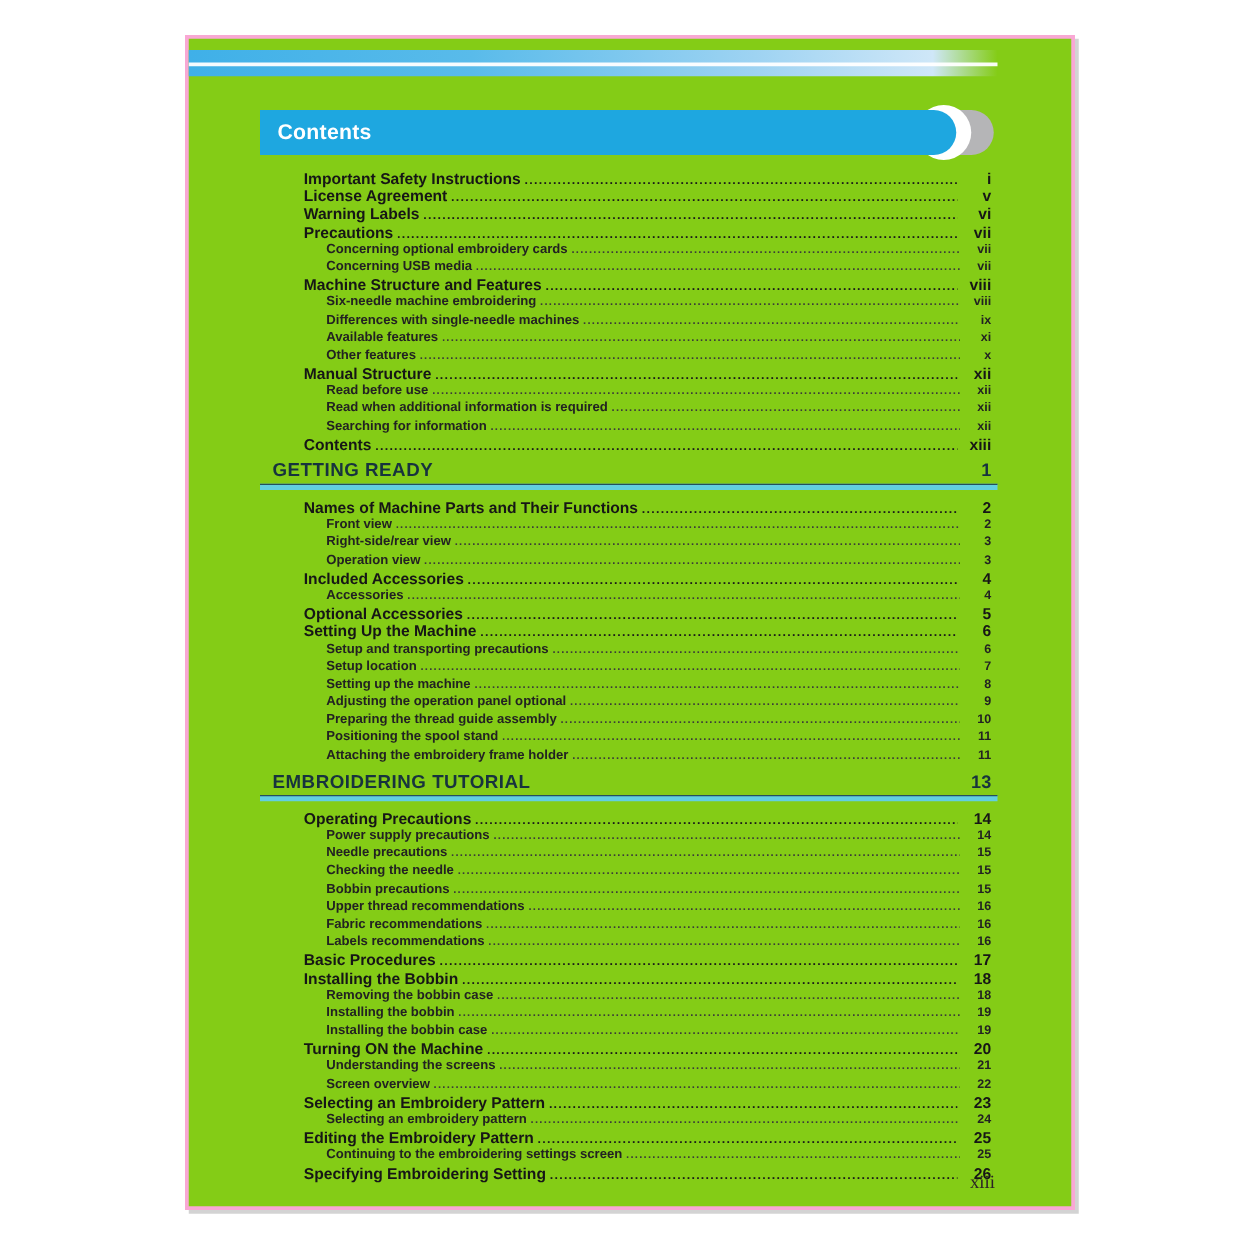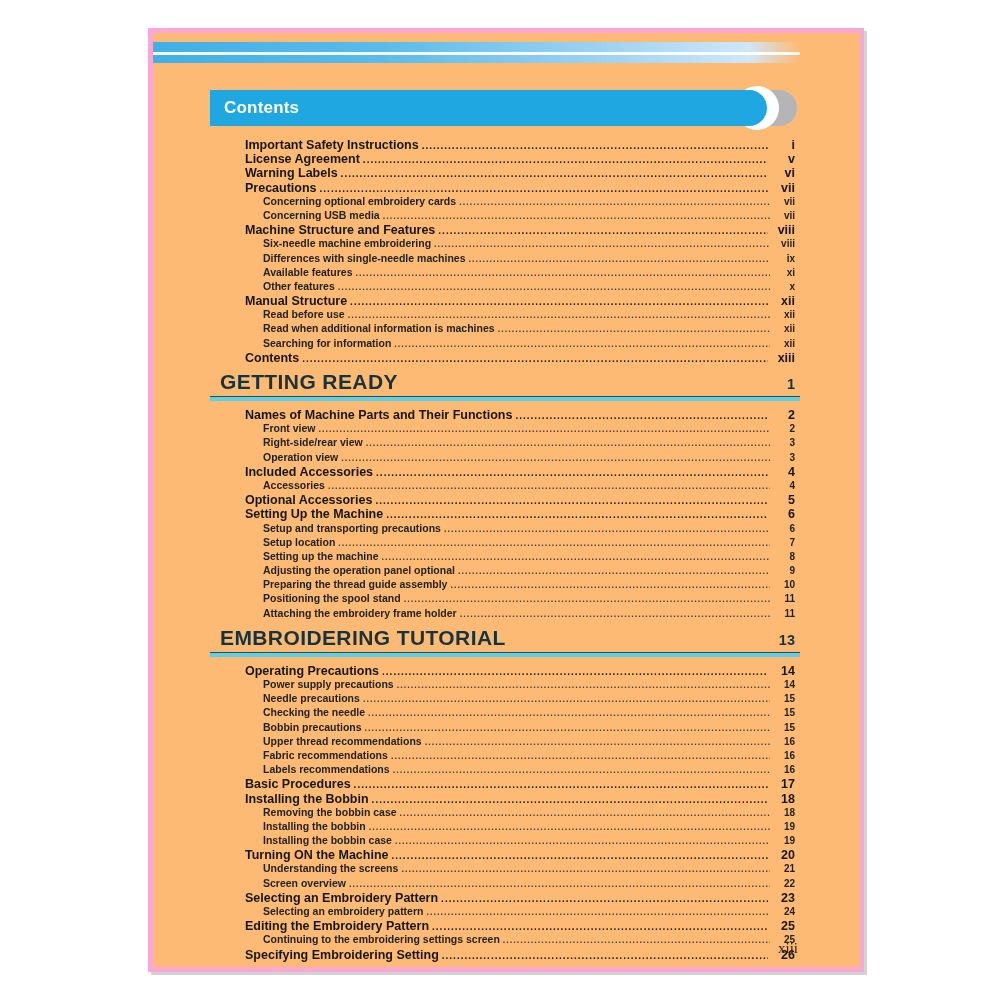--- a/index.html
+++ b/index.html
@@ -2,21 +2,21 @@
 <html><head>
 <meta charset="utf-8">
 <style>
   html,body { margin:0; padding:0; background:#ffffff; }
   .canvas {
     position:relative; width:1000px; height:1000px; background:#ffffff;
     font-family:"Liberation Sans", sans-serif; color:#161616; overflow:hidden;
   }
   .sheet {
     position:absolute; left:148px; top:28px; width:706px; height:934px;
-    background:#fdba74; border:5px solid #f9a8d4;
+    background:#84cc16; border:3px solid #f9a8d4;
     box-shadow:3px 3px 0 rgba(175,175,175,0.55);
   }
   
   .top-band {
     position:absolute; left:0; top:9px; width:647px; height:21px;
     background:linear-gradient(to right,#3fb0e8 0%, #59bbea 35%, #9ed3f2 70%, #cfe7f8 92%, rgba(255,255,255,0) 100%);
   }
   .band-line { position:absolute; left:0; top:10px; width:100%; height:3px; background:#ffffff; opacity:.95; }
   
   .banner { position:absolute; left:57px; top:57px; width:587px; height:36px; }
@@ -39,21 +39,21 @@
   .leader::after { content:"...................................................................................................................................................................................................................................................................................."; }
   .pg { white-space:nowrap; text-align:right; }
   .l1 .pg { min-width:24px; font-size:12.5px; font-weight:bold; }
   .l2 .pg { min-width:22px; font-size:10px; }
   
   .section-head { margin-top:5px; }
   .head-row {
     display:flex; justify-content:space-between; align-items:baseline;
     padding-left:67px; padding-right:64px; color:#17333e;
   }
-  .head-title { font-weight:bold; font-size:21px; letter-spacing:0.4px; }
+  .head-title { font-weight:bold; font-size:15px; letter-spacing:0.4px; }
   .head-page { font-weight:bold; font-size:14.5px; }
   .head-rule { margin-left:57px; width:590px; height:4px; background:#62cfe0; border-top:1.5px solid #24505e; margin-top:2px; margin-bottom:7px; }
   .footer { position:absolute; right:61px; bottom:10px; font-family:"Liberation Serif", serif; font-size:15px; color:#2b2226; }
 </style>
 </head>
 <body>
 
 <div class="canvas">
   <div class="sheet">
 
@@ -130,21 +130,21 @@
             <span class="lbl">Manual Structure</span>
             <span class="leader"></span>
             <span class="pg">xii</span>
           </div>
           <div class="toc-row l2">
             <span class="lbl">Read before use</span>
             <span class="leader"></span>
             <span class="pg">xii</span>
           </div>
           <div class="toc-row l2">
-            <span class="lbl">Read when additional information is machines</span>
+            <span class="lbl">Read when additional information is required</span>
             <span class="leader"></span>
             <span class="pg">xii</span>
           </div>
           <div class="toc-row l2">
             <span class="lbl">Searching for information</span>
             <span class="leader"></span>
             <span class="pg">xii</span>
           </div>
           <div class="toc-row l1">
             <span class="lbl">Contents</span>

